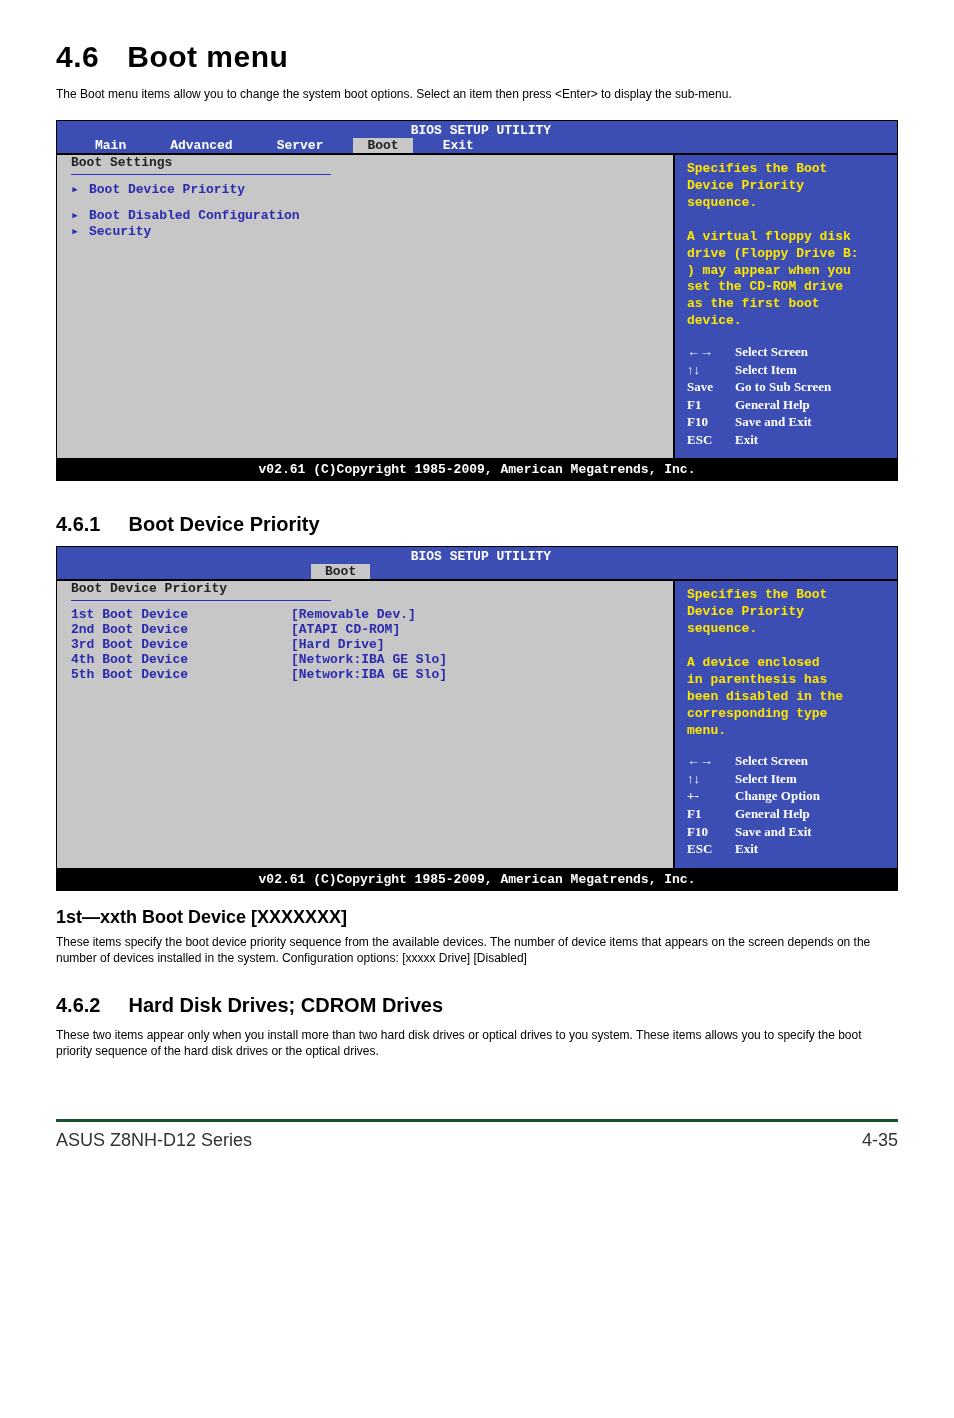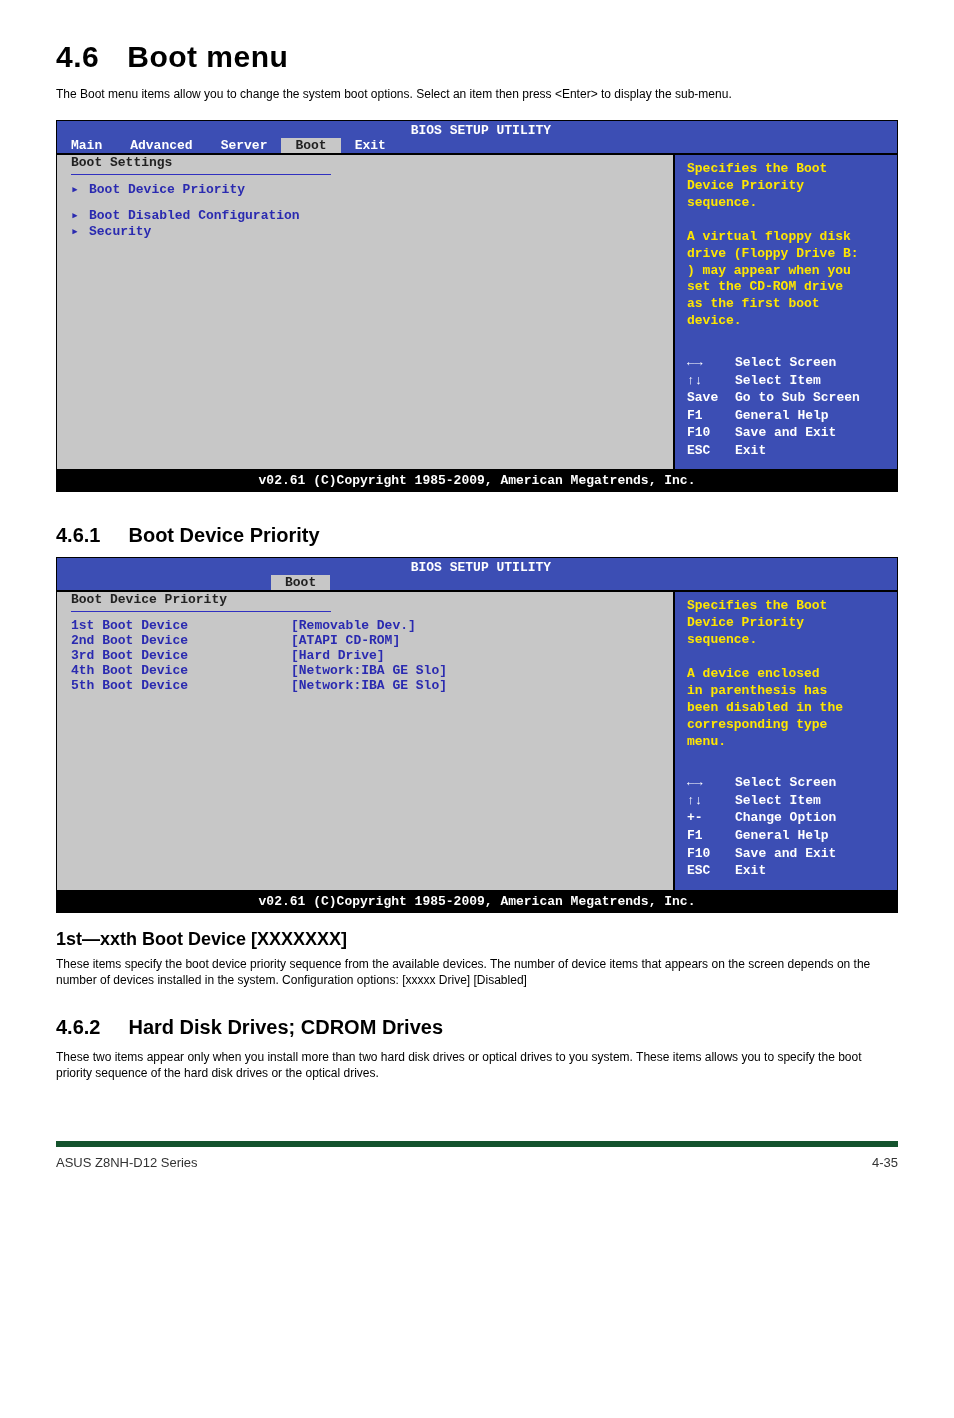--- a/index.html
+++ b/index.html
@@ -51,21 +51,22 @@
   }
   .bios-title-center {
     flex: 1;
     text-align: center;
     color: #fff;
   }
   .bios-tabs {
     display: flex;
     align-items: center;
     padding: 0 12px 0 0;
-    gap: 0;
+    gap: 16px;
+    margin-left: 24px;
   }
   .tab {
     padding: 0 14px;
     color: #fff;
   }
   .tab.active {
     background: #c7c7c7;
     color: #222;
   }
   .bios-top-stack { display:flex; flex-direction:column; }
@@ -103,39 +104,39 @@
     display: flex;
     align-items: center;
     gap: 6px;
     color: #2a2ab0;
   }
   .menu-row .arrow { color: #2a2ab0; width:12px; display:inline-block; }
   .kv-row { display:flex; }
   .kv-row .k { width: 220px; color:#2a2ab0; }
   .kv-row .v { color:#2a2ab0; }
   .help-block { line-height: 1.3; }
-  .help-keys { margin-top: 24px; color:#fff; line-height:1.35; }
+  .help-keys { margin-top: 13px; color:#fff; line-height:1.35;font-family:Liberation Serif, serif; }
   .help-keys .key { color:#fff; display:inline-block; width:48px; }
   .bios-footer {
     background: #000;
     color: #fff;
     text-align: center;
     padding: 2px 0 3px 0;
     font-family: "Courier New", monospace;
     font-size: 13px;
     font-weight: bold;
     border-top: 2px solid #000;
   }
   .page-footer {
     display:flex;
     justify-content: space-between;
-    font-size: 13px;
+    font-size: 18px;
     color:#333;
     margin-top: 60px;
-    border-top: 6px solid #14532d;
+    border-top: 3px solid #14532d;
     padding-top: 8px;
   }
 </style>
 </head>
 <body>
 
 <h1 class="section-title">
   <span class="num">4.6</span><span>Boot menu</span>
 </h1>
 <p class="body-text">The Boot menu items allow you to change the system boot options. Select an item then press &lt;Enter&gt; to display the sub-menu.</p>

